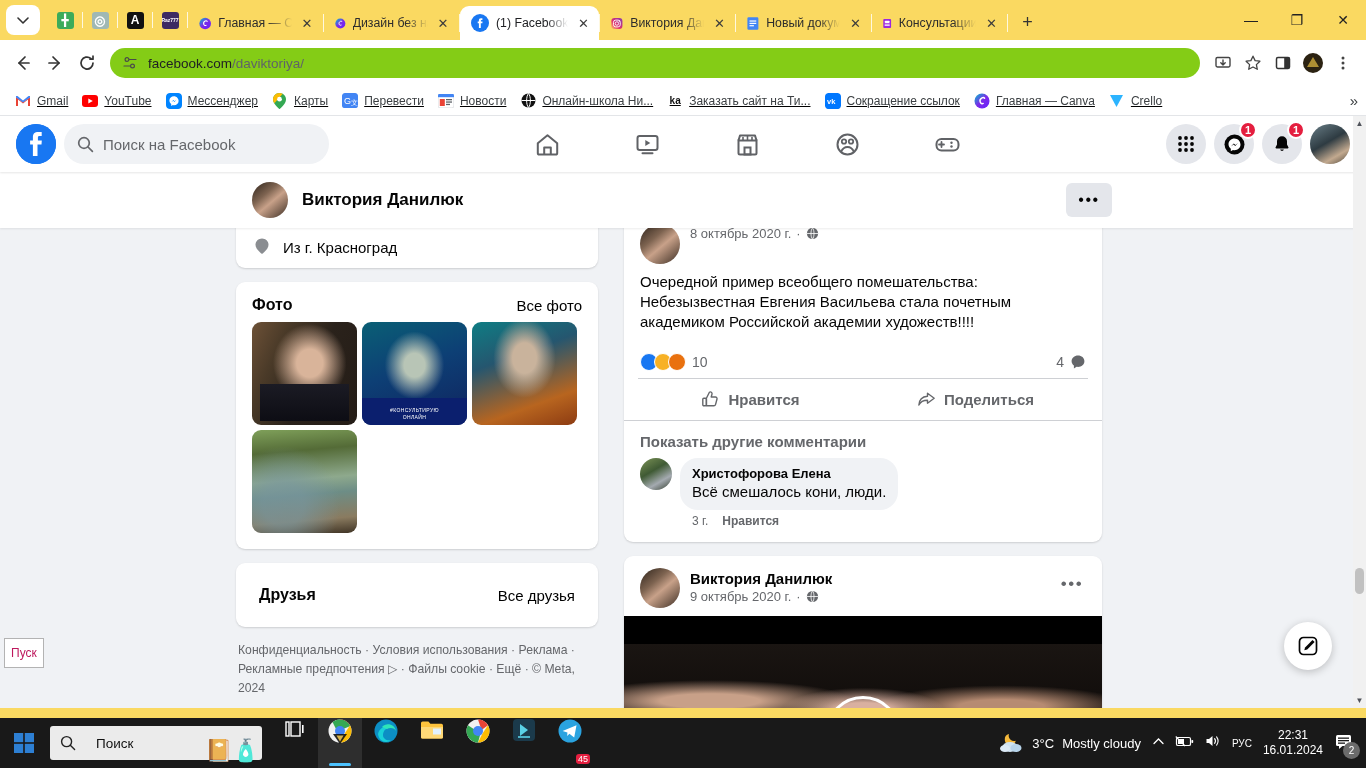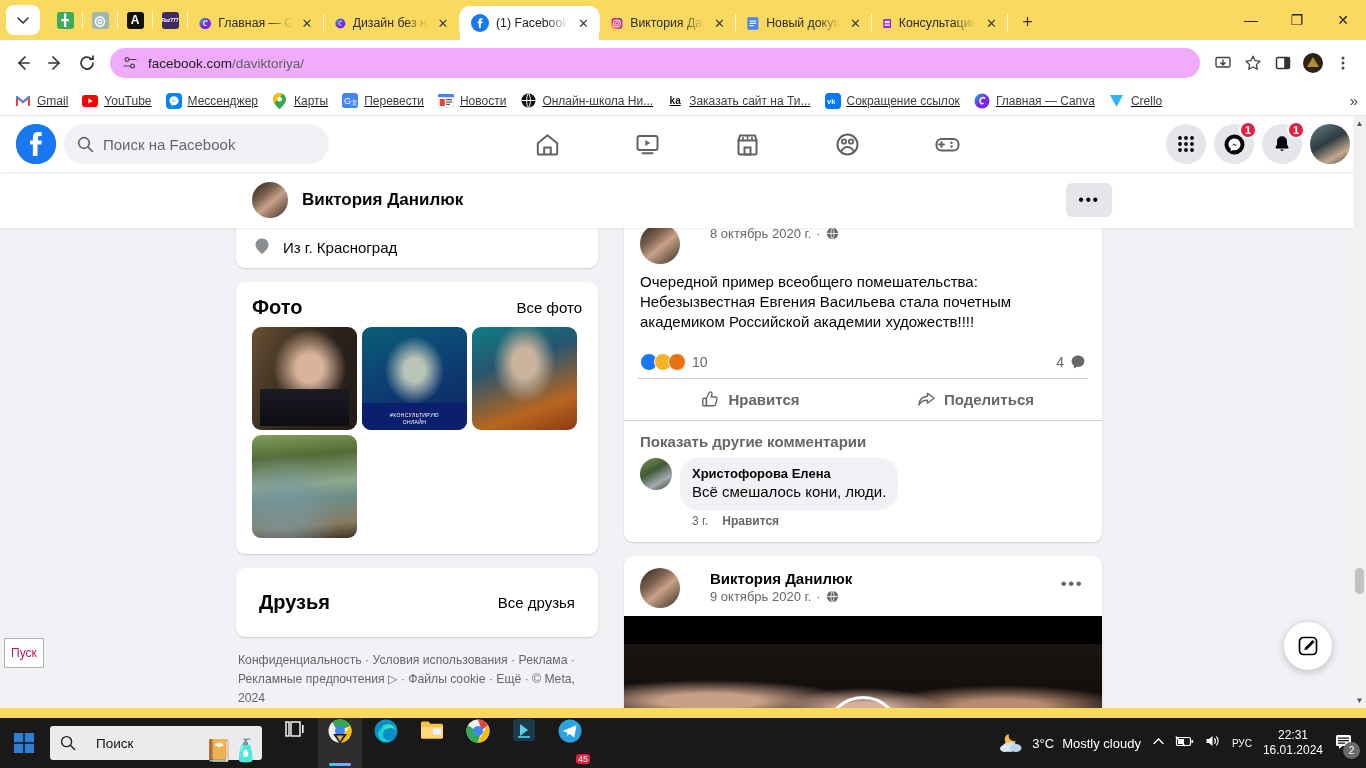--- a/index.html
+++ b/index.html
@@ -45,21 +45,21 @@
   .newtab { width:26px;height:26px; margin:0 0 5px 6px; display:flex;align-items:center;justify-content:center;
             font-size:18px; color:#333; cursor:pointer; border-radius:50%; flex:0 0 auto;}
   .wincontrols { position:absolute; right:0; top:0; height:40px; display:flex; align-items:center;}
   .wincontrols div { width:46px;height:40px;display:flex;align-items:center;justify-content:center;
                      font-size:14px;color:#222; cursor:pointer;}
 
   .toolbar { height:46px; background:#fff; display:flex; align-items:center; padding:0 8px; gap:2px;}
   .tb-btn { width:30px;height:30px;display:flex;align-items:center;justify-content:center;
             border-radius:50%; cursor:pointer; color:#444;}
   .omnibox {
-    flex:1 1 auto; height:30px; background:#f0abfc; border-radius:16px;
+    flex:1 1 auto; height:30px; background:#84cc16; border-radius:16px;
     display:flex; align-items:center; gap:10px; padding:0 12px; margin:0 6px; cursor:text;
   }
   .omnibox .url { font-size:13.5px; color:#202124; }
   .omnibox .url .dim { color:#5f6368; }
   .tb-right { display:flex; align-items:center; }
 
   .bookmarks { height:30px; background:#fff; display:flex; align-items:center; padding:0 8px; gap:0; position:relative;
                border-bottom:1px solid #e3e5e8;text-decoration:underline;}
   .bm { display:flex; align-items:center; gap:6px; padding:3px 7px; border-radius:4px; cursor:pointer; flex:0 0 auto;}
   .bm span.lbl { font-size:12px; color:#3c4043; white-space:nowrap; }
@@ -108,21 +108,21 @@
   .content { position:relative; height:480px; overflow:hidden; }
 
   .col-left { position:absolute; left:236px; top:-20px; width:362px; }
   .card { background:#fff; border-radius:9px; box-shadow:0 1px 2px rgba(0,0,0,.15); }
 
   .card-bio { height:60px; padding:0 16px; display:flex; align-items:flex-end; padding-bottom:12px; gap:11px; overflow:hidden;}
   .bio-ic { width:20px;height:20px;flex:0 0 auto; color:#8a8d91;}
   .bio-txt { font-size:15px; color:#050505; }
 
   .card-head { display:flex; align-items:center; justify-content:space-between; padding:14px 16px 8px 16px; }
-  .card-title { font-size:20px; font-weight:bold; color:#050505; }
+  .card-title { font-size:16px; font-weight:bold; color:#050505; }
   .card-link { font-size:15px; color:#000000; cursor:pointer; }
 
   .photogrid { display:flex; flex-wrap:wrap; gap:5px; padding:0 16px 16px 16px; }
   .ph-cell { width:105px; height:103px; border-radius:9px; overflow:hidden; cursor:pointer; position:relative; }
   .ph1 { background:
           radial-gradient(ellipse at 55% 40%, #d9b49a 0 16%, transparent 45%),
           linear-gradient(115deg,#6d5137 0%,#4a3a28 25%,#2a221b 55%,#241c16 100%); }
   .ph1::after{content:"";position:absolute;left:8%;top:60%;width:84%;height:36%;
     background:linear-gradient(180deg,#1b1b24,#0d0d14);}
   .ph2 { background:
@@ -142,21 +142,21 @@
 
   .card-friends { margin-top:14px; }
   .footer-links { padding:14px 4px 0 2px; font-size:12.2px; color:#65676b; line-height:19px; width:356px;}
 
   .col-main { position:absolute; left:624px; top:-16px; width:478px; }
   .post { background:#fff; border-radius:9px; box-shadow:0 1px 2px rgba(0,0,0,.15); margin-bottom:14px; }
 
   .post-head { display:flex; align-items:flex-start; gap:10px; padding:12px 16px 0 16px; position:relative;}
   .post-av { width:40px;height:40px;border-radius:50%;flex:0 0 auto; overflow:hidden; cursor:pointer;
              background:linear-gradient(140deg,#2b2119 0%,#7d6350 35%,#c8a189 55%,#3a2c22 100%); }
-  .post-meta { padding-top:1px;margin-left:20px; }
+  .post-meta { padding-top:1px; }
   .post-author { font-size:15px; font-weight:bold; color:#050505; cursor:pointer; line-height:19px;}
   .post-time { font-size:13px; color:#65676b; display:flex; align-items:center; gap:5px; line-height:17px;}
   .post-dots { position:absolute; right:14px; top:12px; width:32px;height:32px;border-radius:50%;
                display:flex;align-items:center;justify-content:center; cursor:pointer; color:#65676b;
                font-size:17px; letter-spacing:1.5px;}
   .post-text { padding:8px 16px 12px 16px; font-size:15px; color:#050505; line-height:20px; }
 
   .react-row { display:flex; align-items:center; justify-content:space-between; padding:2px 16px 0 16px; height:34px;}
   .react-left { display:flex; align-items:center; gap:6px; }
   .react-icons { display:flex; align-items:center; }

